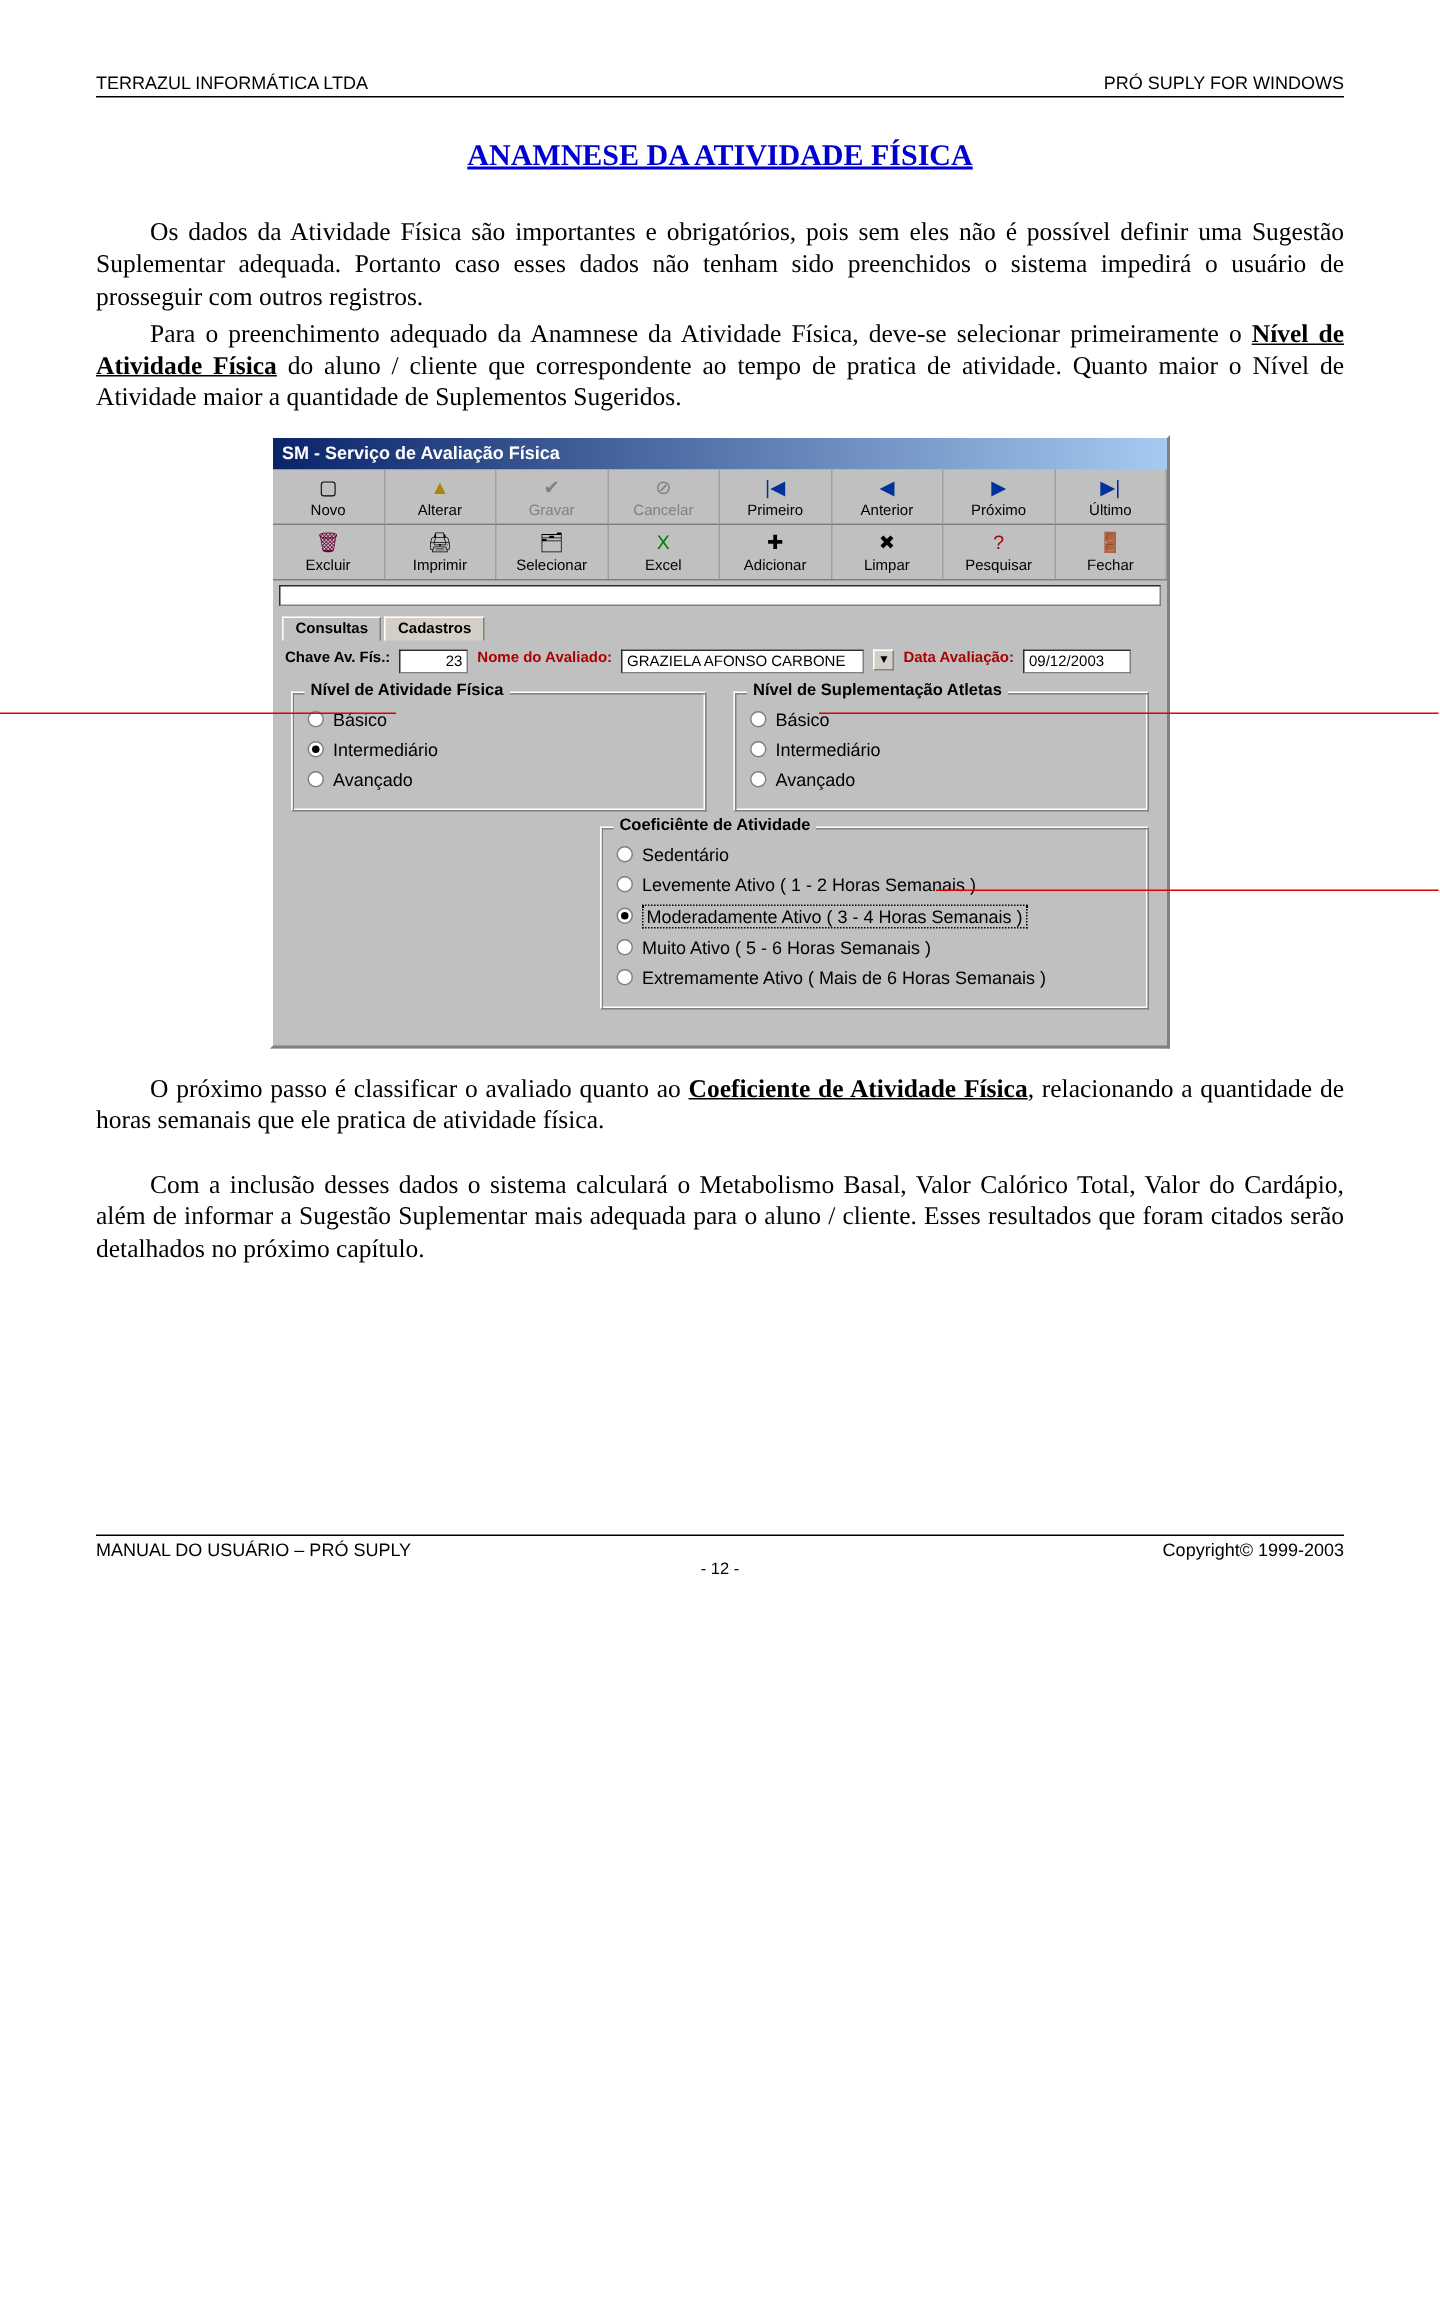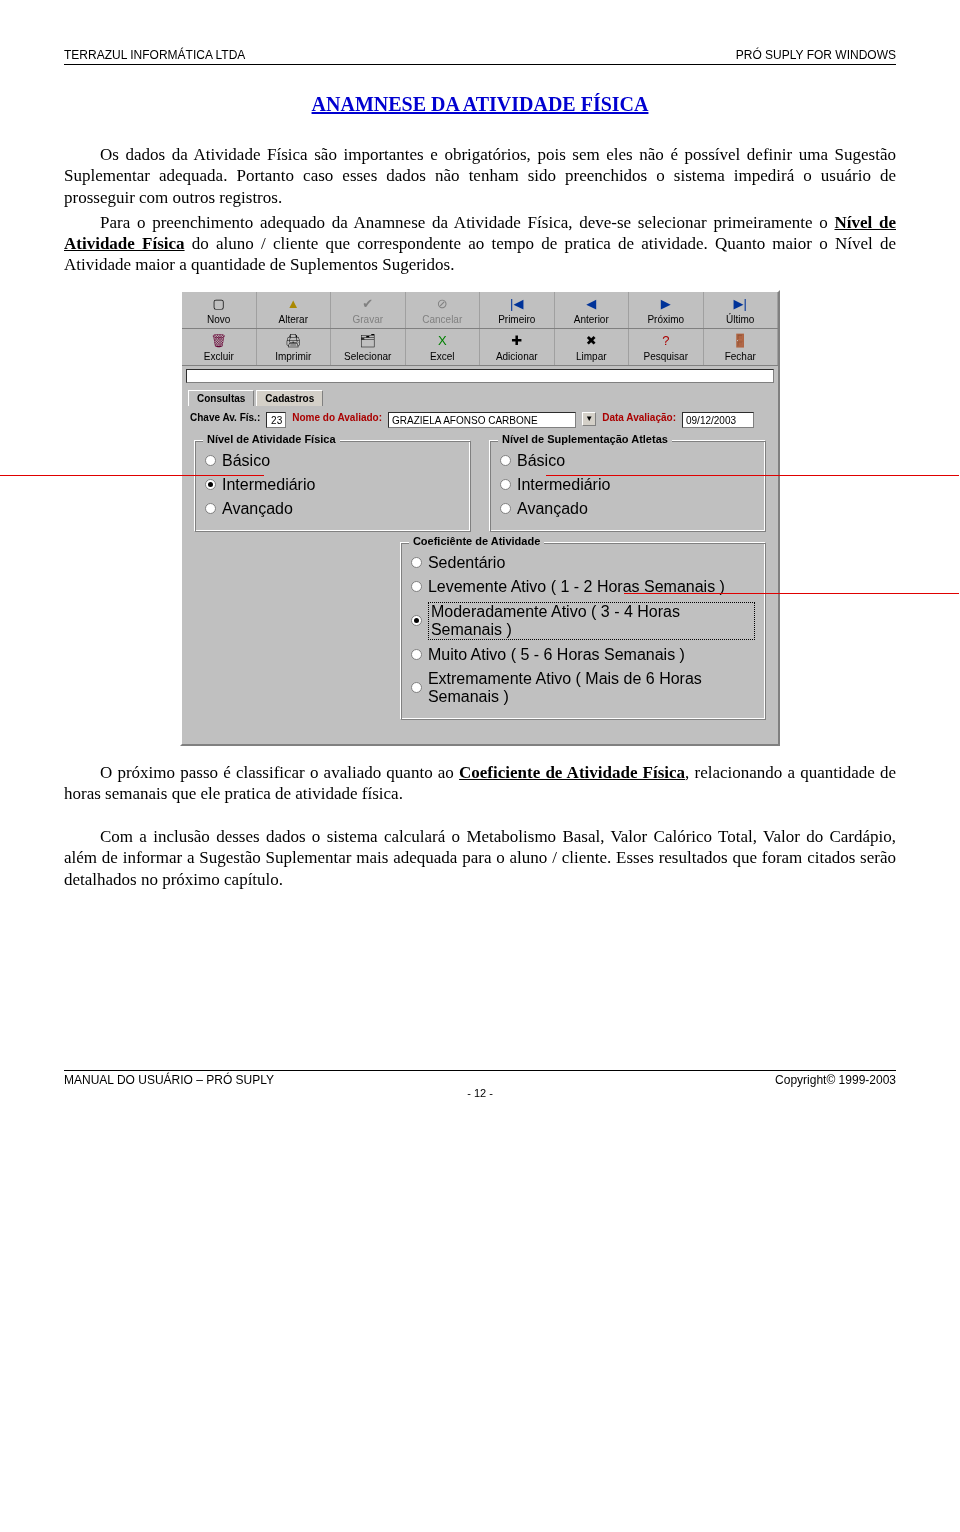--- a/index.html
+++ b/index.html
@@ -125,21 +125,21 @@
   .formrow .lbl { font-weight: bold; }
   .formrow .lbl.red { color:#aa0000; }
   .field {
     background: #fff;
     border: 1px inset #808080;
     padding: 1px 3px;
     font-size: 10px;
     height: 16px;
     line-height: 14px;
   }
-  .field.key { width: 20px; text-align: right; }
+  .field.key { width: 46px; text-align: right; }
   .field.name { flex: 1; }
   .dd { width: 14px; text-align:center; background:#d4d0c8; border:1px solid #808080; border-top-color:#fff; border-left-color:#fff; font-size:8px; line-height:12px;}
   .field.date { width: 72px; }
 
   .subtabs {
     display: flex;
     gap: 2px;
     padding: 4px 6px 0 6px;
     font-weight: bold;
     font-size: 10px;
@@ -175,21 +175,21 @@
     background: #c0c0c0;
     padding: 0 4px;
     font-weight: bold;
   }
   .radio-row {
     display: flex;
     align-items: center;
     gap: 6px;
     padding: 3px 0;
     font-weight: normal;
-    font-size: 16px;
+    font-size: 12px;
   }
   .radio {
     width: 11px; height: 11px; border-radius: 50%;
     border: 1px solid #808080;
     background: #fff;
     display: inline-flex; align-items:center; justify-content:center;
     flex-shrink:0;
   }
   .radio.sel::after {
     content:""; width:5px; height:5px; border-radius:50%; background:#000;
@@ -242,20 +242,21 @@
 
 
   
   <div class="win-wrap">
 
     <div class="connector" style="left:-64px; width:264px; top:185px;"></div>
     <div class="connector" style="left:482px; width:413px; top:185px;"></div>
     <div class="connector" style="left:560px; width:335px; top:303px;"></div>
 
     <div class="win">
+      <div class="titlebar">SM - Serviço de Avaliação Física</div>
 
       <div class="toolbar">
         <div class="tbtn"><span class="ticon">▢</span><span>Novo</span></div>
         <div class="tbtn"><span class="ticon yellow">▲</span><span>Alterar</span></div>
         <div class="tbtn disabled"><span class="ticon">✔</span><span>Gravar</span></div>
         <div class="tbtn disabled"><span class="ticon">⊘</span><span>Cancelar</span></div>
         <div class="tbtn"><span class="ticon blue">|◀</span><span>Primeiro</span></div>
         <div class="tbtn"><span class="ticon blue">◀</span><span>Anterior</span></div>
         <div class="tbtn"><span class="ticon blue">▶</span><span>Próximo</span></div>
         <div class="tbtn"><span class="ticon blue">▶|</span><span>Último</span></div>

